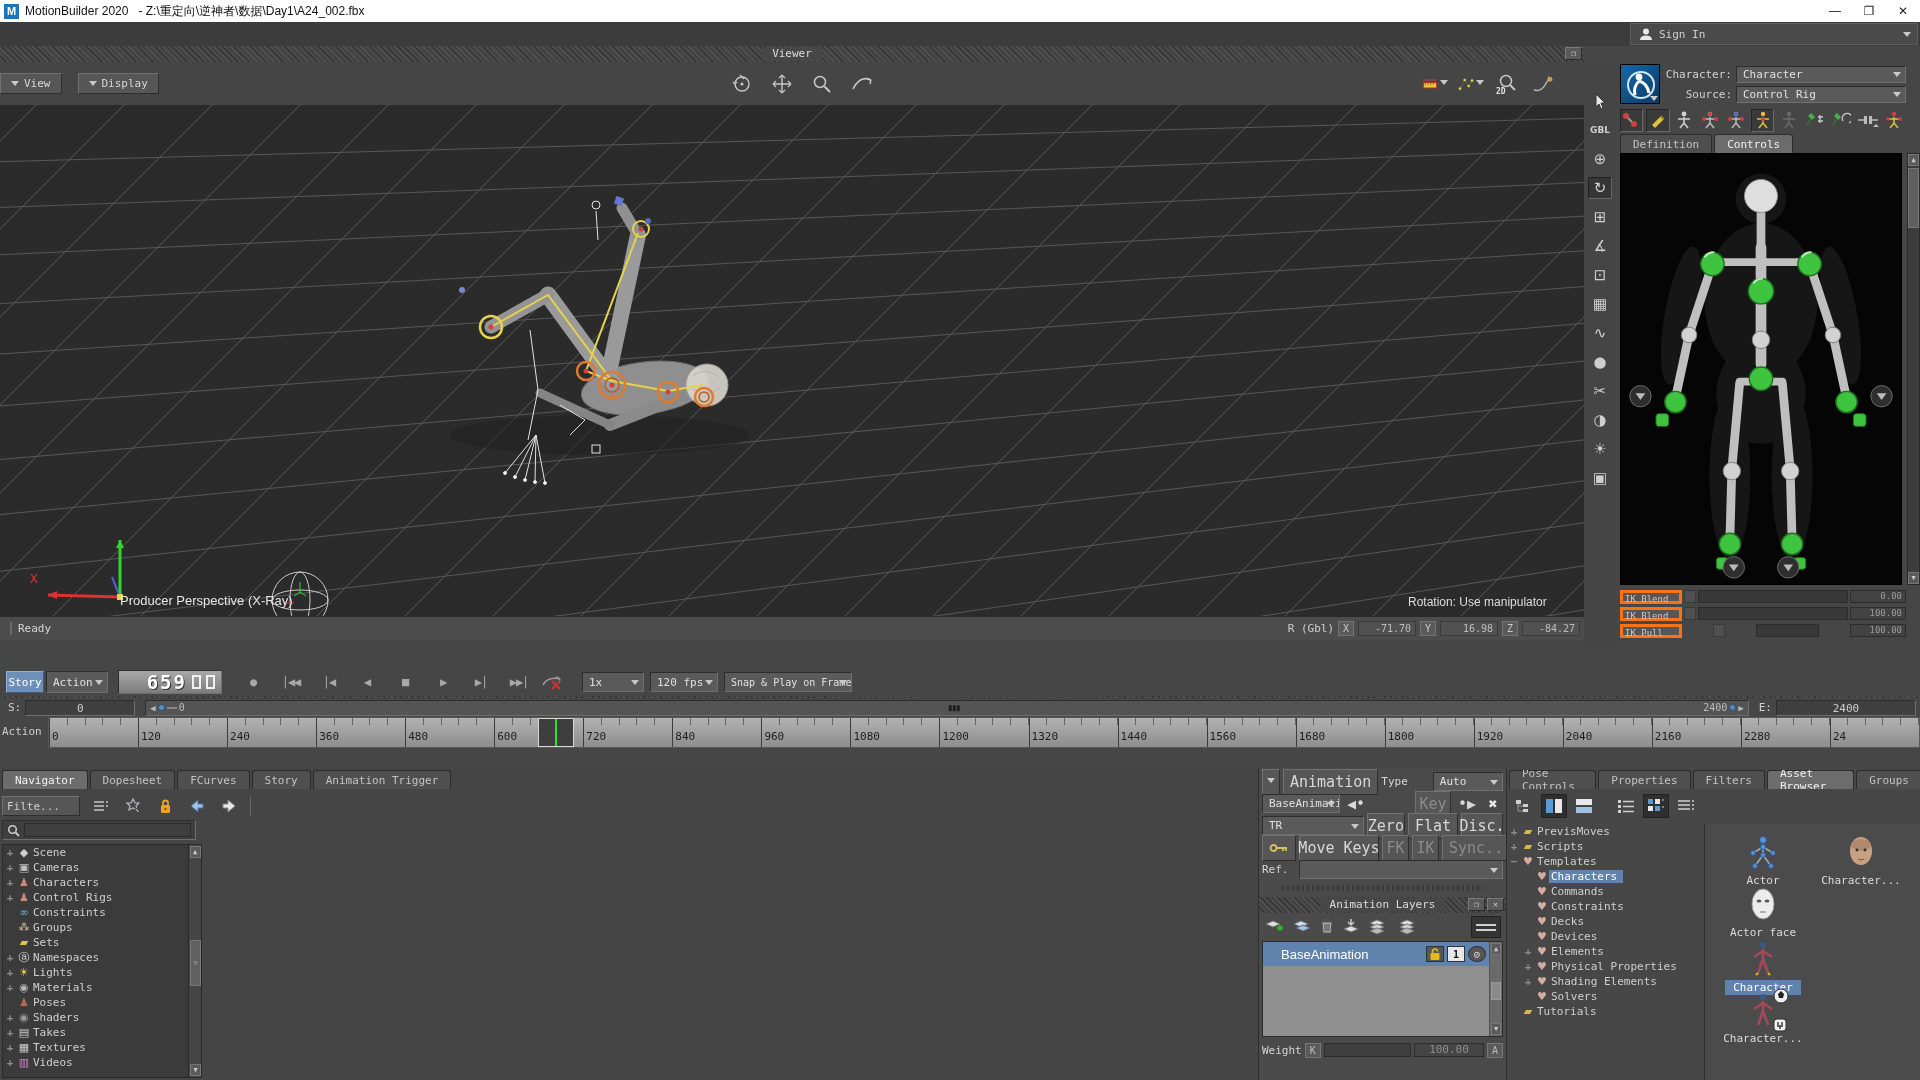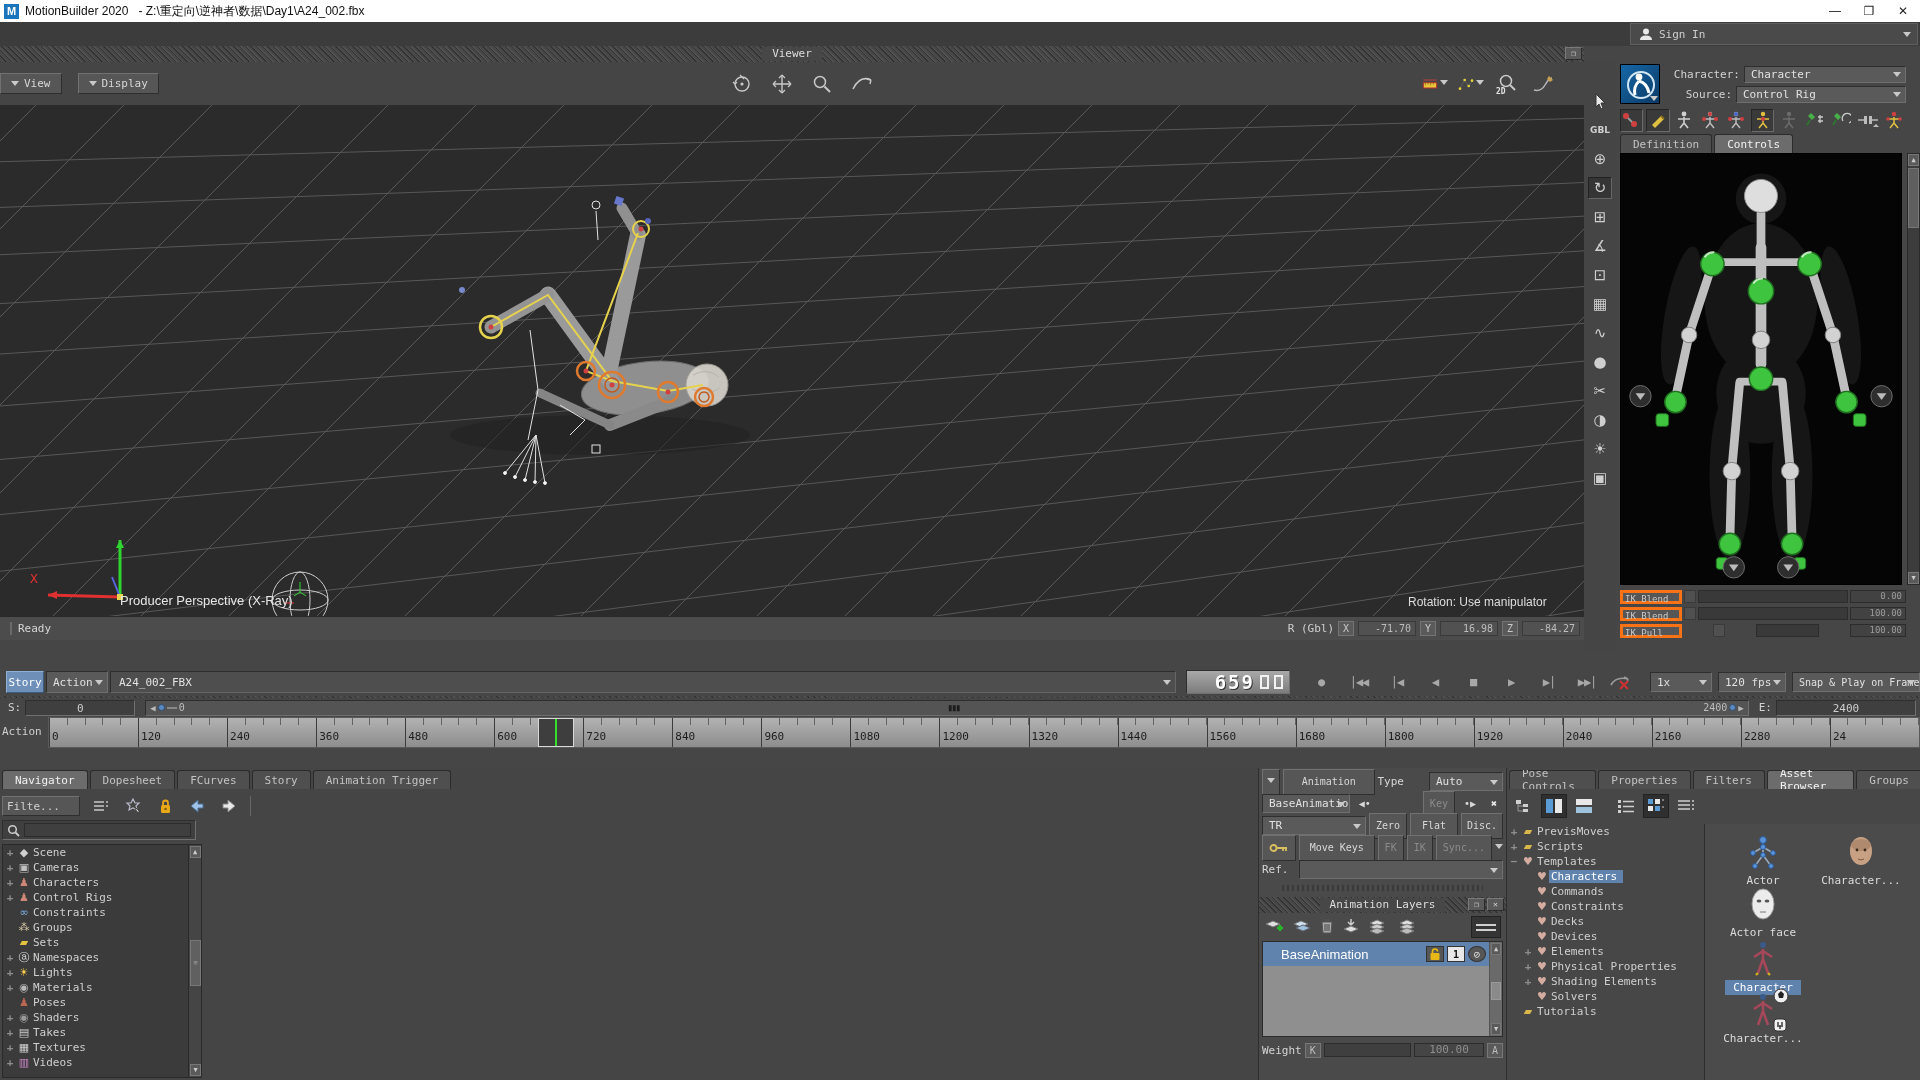--- a/index.html
+++ b/index.html
@@ -143,21 +143,21 @@
   .trow { height:15px; display:flex; align-items:center; color:#cfcfcf; white-space:nowrap; }
   .trow .exp { width:14px; text-align:center; color:#8e8e8e; font-weight:bold; }
   .trow .ti { width:14px; text-align:center; font-family:"DejaVu Sans",sans-serif; font-size:11px; }
   .trow .tl { padding-left:2px; }
   #nav-tree-scroll { position:absolute; right:0; top:0; width:13px; height:100%; background:#454545; border-left:1px solid #2a2a2a; }
   #nav-tree-scroll .thumb { position:absolute; left:1px; top:95px; width:11px; height:46px; background:#606060; border:1px solid #787878; font-size:7px; color:#aaa; text-align:center; line-height:44px; letter-spacing:0; }
 
   
   #kc-panel { left:1258px; top:768px; width:248px; height:312px; background:#4a4a4a; border-left:1px solid #2e2e2e; padding:4px 3px; }
   .kc-row { display:flex; align-items:center; gap:3px; margin-bottom:3px; height:19px; }
-  .kc-btn { height:19px; padding:12px 6px; font-size:10px; }
+  .kc-btn { height:19px; padding:12px 6px; font-size:15px; }
   .kc-dd { height:19px; }
   .dots { height:6px; background-image:repeating-linear-gradient(90deg,#3a3a3a 0 2px, transparent 2px 5px); margin:6px 20px; }
   #al-hdr { height:16px; margin:2px -3px 2px -3px; }
   #al-toolbar { display:flex; align-items:center; gap:8px; height:24px; padding:0 2px; }
   #al-menu-btn { margin-left:auto; width:30px; height:22px; background:#353535; border:1px solid #222; display:flex; flex-direction:column; justify-content:center; gap:3px; padding:0 4px; }
   #al-menu-btn i { height:2px; background:#cfcfcf; }
   #al-list { position:relative; height:96px; background:#8f8f8f; border:1px solid #2c2c2c; margin-top:2px; }
   #al-row { height:24px; background:#5f83ad; display:flex; align-items:center; color:#ffffff; padding-left:18px; }
   #al-row-icons { margin-left:auto; display:flex; gap:3px; padding-right:16px; }
   .lock-ico { width:18px; height:16px; background:#565656; border:1px solid #333; display:flex; align-items:center; justify-content:center; }
@@ -479,21 +479,21 @@
 <div id="char-panel" class="abs">
   <div id="cc-top">
     <div id="cc-avatar">
       <svg width="34" height="34" viewBox="0 0 34 34">
           <circle cx="17" cy="17" r="13" fill="none" stroke="#cfe6f5" stroke-width="2"></circle>
           <circle cx="15" cy="9" r="3.4" fill="#fff"></circle>
           <path d="M15 13 q-6 6 -4 14 M15 13 q8 2 10 12" stroke="#fff" stroke-width="3" fill="none"></path>
         </svg>
       <i class="caret"></i>
     </div>
-    <div class="cc-row" style="top:3px;margin-left:8px;">
+    <div class="cc-row" style="top:3px;">
       <span class="cc-label">Character:</span>
       <div class="cc-dd dd">
           <span>Character</span>
           <i class="caret"></i>
         </div>
     </div>
     <div class="cc-row" style="top:23px;">
       <span class="cc-label">Source:</span>
       <div class="cc-dd dd">
           <span>Control Rig</span>
@@ -701,24 +701,20 @@
   <div class="hdr-btns">
       <div class="wbox">❐</div>
       <div class="wbox">✕</div>
     </div>
 </div>
 
 <div id="story-row" class="abs">
   <div id="story-btn" class="btn">Story</div>
   <div id="action-dd" class="dd">
       <span>Action</span>
-      <i class="caret"></i>
-    </div>
-  <div id="clip-field">
-      <span>A24_002_FBX</span>
       <i class="caret"></i>
     </div>
   <div id="frame-counter">
     <span id="frame-digits">659</span>
     <span class="hollow-digit"></span>
     <span class="hollow-digit"></span>
   </div>
   <div id="transport-btns">
       <div class="tpb">
         <span>●</span>

